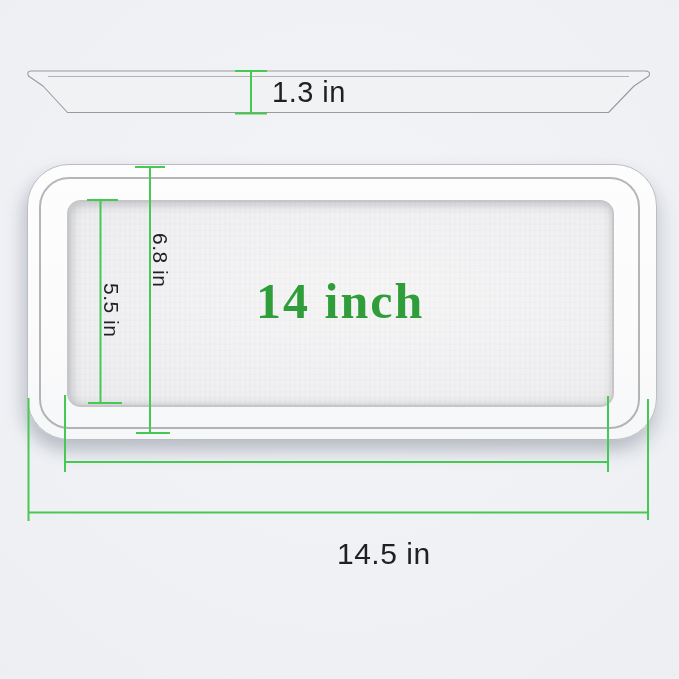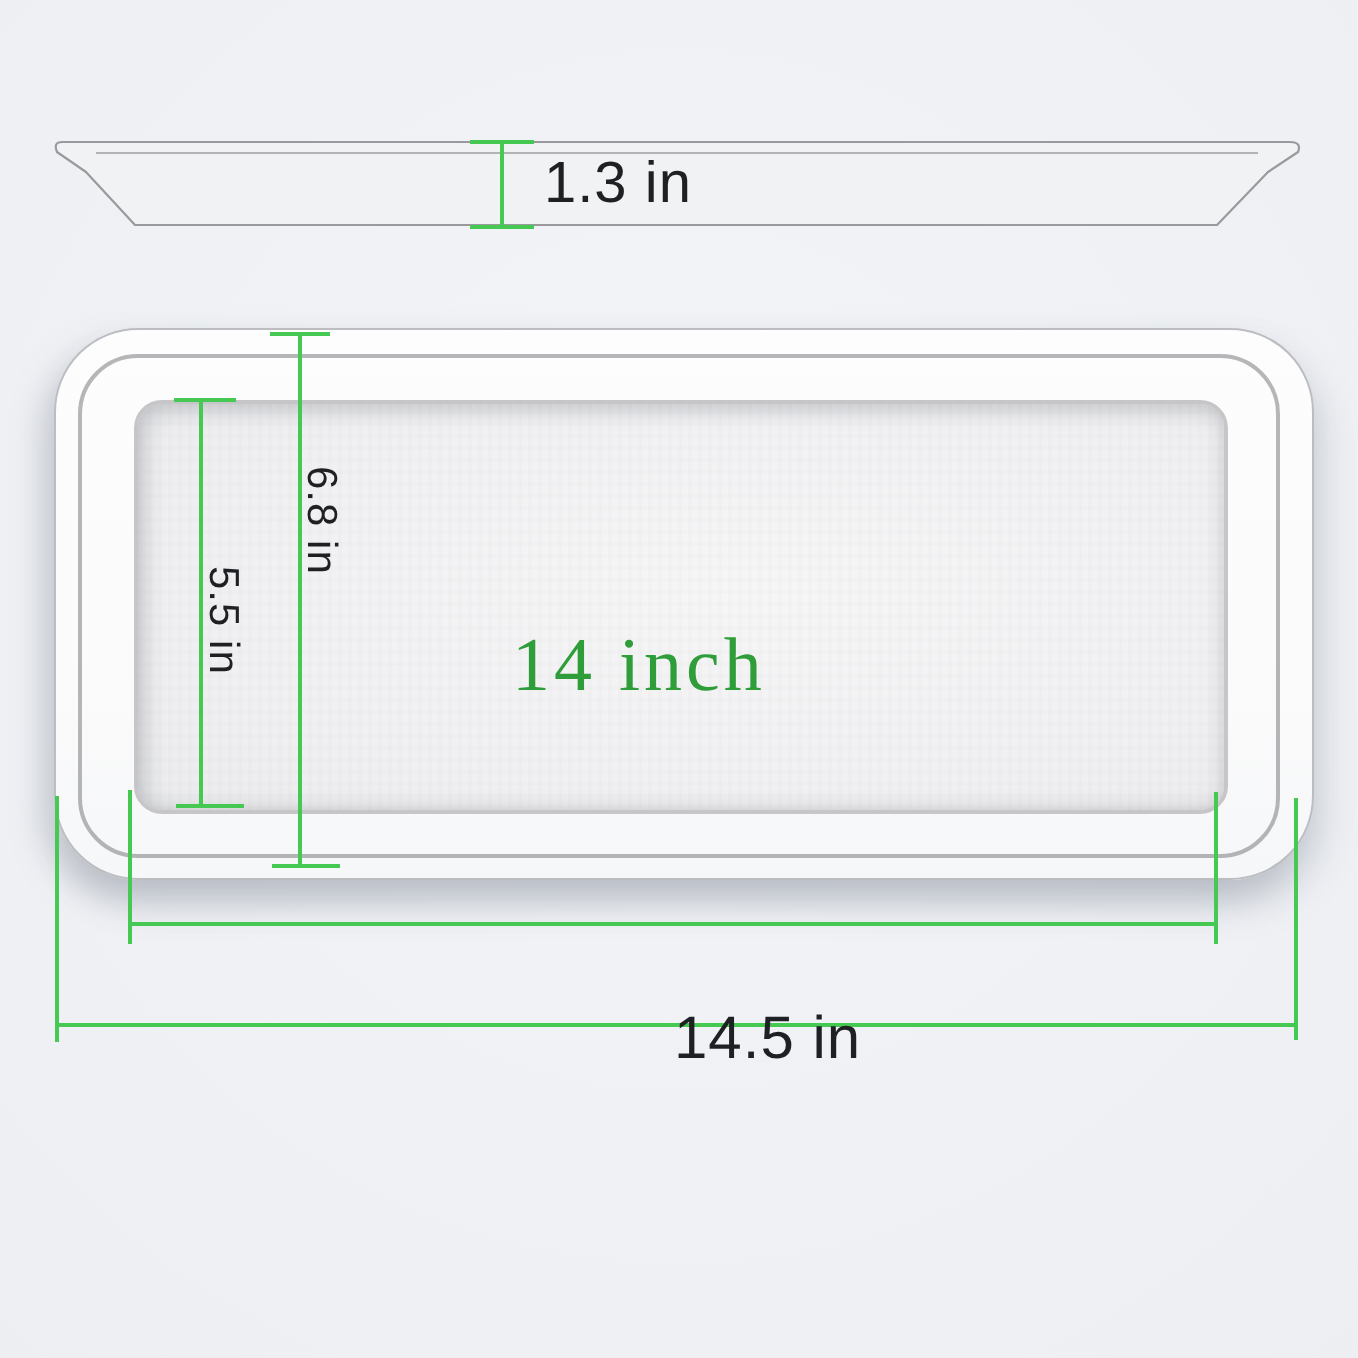--- a/index.html
+++ b/index.html
@@ -50,36 +50,35 @@
   
   .lbl {
     position: absolute;
     color: #1f2024;
     letter-spacing: 0.5px;
     line-height: 1.1;
     white-space: nowrap;
   }
   .lbl-thickness { left: 272px; top: 77px;  font-size: 29px; }
   .lbl-inner-w   { left: 283px; top: 464px; font-size: 30px; }
-  .lbl-outer-w   { left: 337px; top: 503px; font-size: 30px; }
+  .lbl-outer-w   { left: 337px; top: 537px; font-size: 30px; }
   .lbl-outer-h, .lbl-inner-h {
     font-size: 21px;
     transform: rotate(90deg);
     transform-origin: top left;
   }
   .lbl-outer-h { left: 172px; top: 233px; }
   .lbl-inner-h { left: 123px; top: 283px; }
   .lbl-size {
     left: 256px; top: 274px;
     font-family: "Liberation Serif", serif;
-    font-weight: normal;
-    font-size: 38px;
+    font-weight: bold;
+    font-size: 50px;
     color: #2f9e3a;
     letter-spacing: 2px;
-    margin-top: 39px;
   }
 </style>
 </head>
 <body>
 
 <div class="canvas">
 
   <div class="tray-outer">
     <div class="tray-rim"></div>
   </div>

